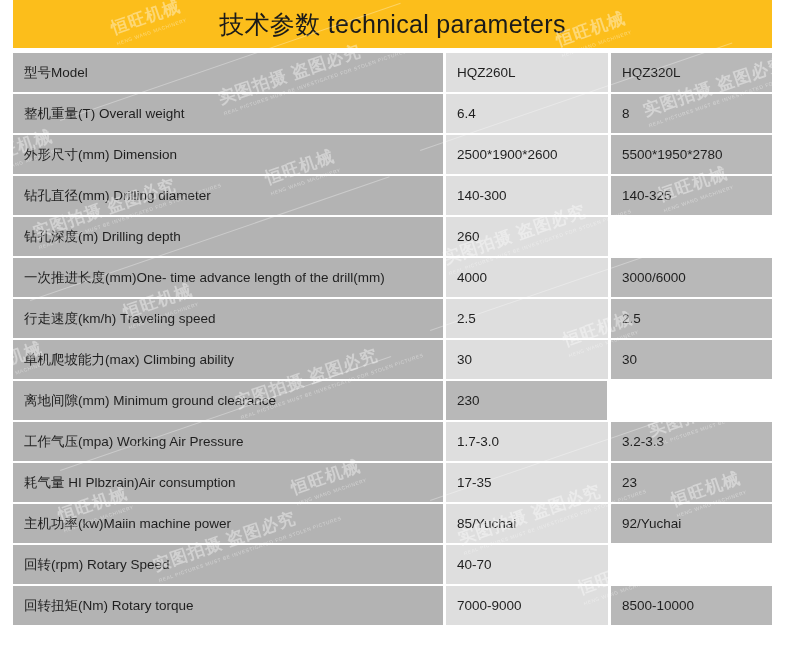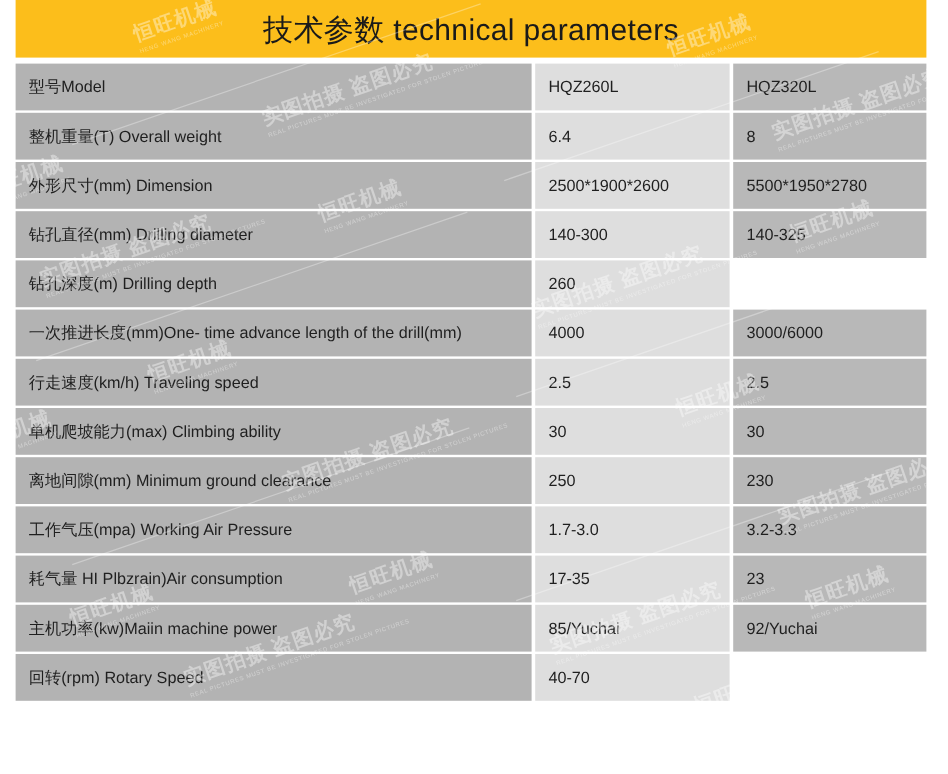--- a/index.html
+++ b/index.html
@@ -171,21 +171,20 @@
     </div>
 
     <div class="row">
       <div class="cell c-label">单机爬坡能力(max) Climbing ability</div>
       <div class="cell c-v1">30</div>
       <div class="cell c-v2">30</div>
     </div>
 
     <div class="row">
       <div class="cell c-label">离地间隙(mm) Minimum ground clearance</div>
-      <div class="cell c-v1">250</div>
       <div class="cell c-v2">230</div>
     </div>
 
     <div class="row">
       <div class="cell c-label">工作气压(mpa) Working Air Pressure</div>
       <div class="cell c-v1">1.7-3.0</div>
       <div class="cell c-v2">3.2-3.3</div>
     </div>
 
     <div class="row">
@@ -198,20 +197,25 @@
       <div class="cell c-label">主机功率(kw)Maiin machine power</div>
       <div class="cell c-v1">85/Yuchai</div>
       <div class="cell c-v2">92/Yuchai</div>
     </div>
 
     <div class="row">
       <div class="cell c-label">回转(rpm) Rotary Speed</div>
       <div class="cell c-v1">40-70</div>
     </div>
 
+    <div class="row">
+      <div class="cell c-label">回转扭矩(Nm) Rotary torque</div>
+      <div class="cell c-v1">7000-9000</div>
+      <div class="cell c-v2">8500-10000</div>
+    </div>
 
   </div>
 
   <div class="wm-layer">
 
     <div class="wm-line" style="left:60px; top:120px; width:360px;"></div>
     <div class="wm-line" style="left:420px; top:150px; width:330px;"></div>
     <div class="wm-line" style="left:30px; top:300px; width:380px;"></div>
     <div class="wm-line" style="left:430px; top:330px; width:330px;"></div>
     <div class="wm-line" style="left:60px; top:470px; width:350px;"></div>

